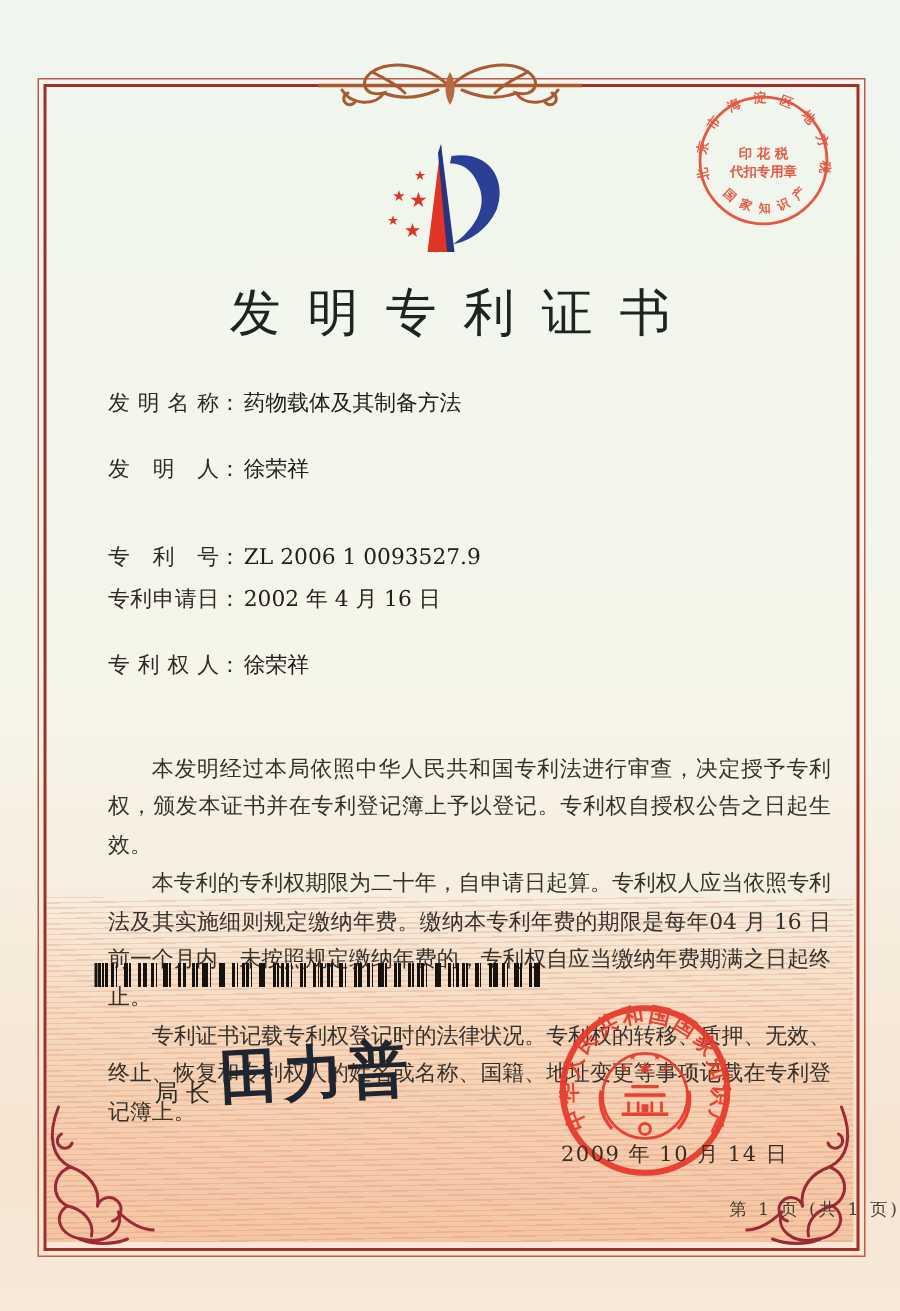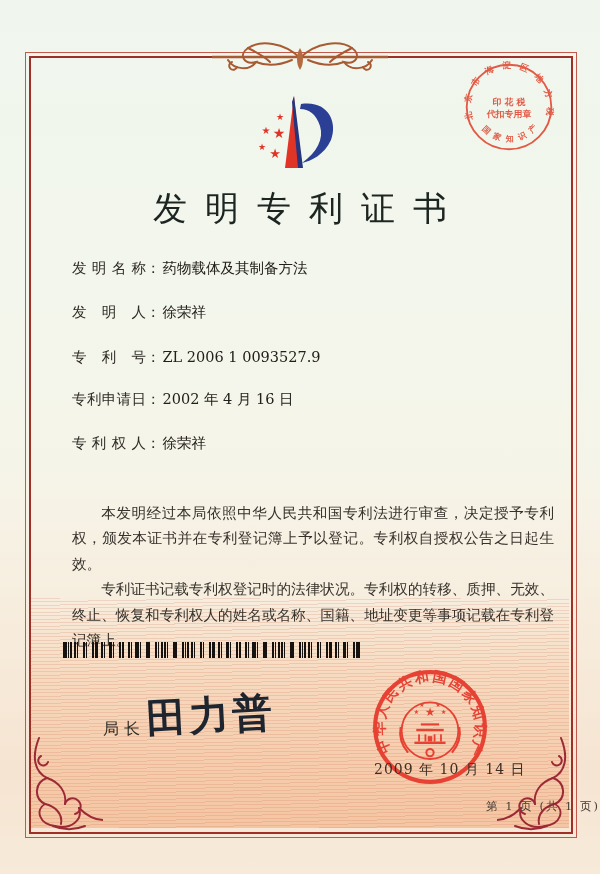--- a/index.html
+++ b/index.html
@@ -29,21 +29,21 @@
   .tax-stamp{position:absolute;left:462px;top:60px;width:94px;height:94px;opacity:.88;}
   .logo{position:absolute;left:256px;top:88px;width:88px;height:100px;}
   .title{
     position:absolute;left:0;top:186px;width:100%;text-align:center;
     font-size:34px;color:#1d2521;letter-spacing:18px;text-indent:18px;font-weight:500;
   }
   .field-row{position:absolute;left:72px;font-size:14.5px;color:#2e2a25;white-space:nowrap;}
   .flabel{display:inline-block;width:74px;text-align:justify;text-align-last:justify;vertical-align:bottom;}
   .fcolon{display:inline-block;margin:0 2px 0 0;}
   .fvalue{color:#23201b;}
-  .row0{top:259px}.row1{top:303px}.row2{top:348px}.row3{top:390px}.row4{top:434px}.row5{top:478px}
+  .row0{top:259px}.row1{top:303px}.row2{top:362px}.row3{top:390px}.row4{top:434px}.row5{top:478px}
   .body-text{
     position:absolute;left:72px;top:500px;width:482px;
     font-size:14.6px;line-height:25.4px;color:#36312b;text-align:justify;
   }
   .body-text p{margin:0;text-indent:2em;}
   .barcode{
     position:absolute;left:63px;top:642px;width:293px;height:16px;
     border-left:2px solid #15120f;border-right:2px solid #15120f;
     background:
       repeating-linear-gradient(90deg,#15120f 0 2px,transparent 2px 3px,#15120f 3px 4px,transparent 4px 9px),
@@ -158,20 +158,21 @@
   </div>
   <div class="field-row row3">
     <span class="flabel">专利申请日</span><span class="fcolon">：</span><span class="fvalue">2002 年 4 月 16 日</span>
   </div>
   <div class="field-row row4">
     <span class="flabel">专利权人</span><span class="fcolon">：</span><span class="fvalue">徐荣祥</span>
   </div>
 
   <div class="body-text">
     <p>本发明经过本局依照中华人民共和国专利法进行审查，决定授予专利权，颁发本证书并在专利登记簿上予以登记。专利权自授权公告之日起生效。</p>
+    <p>本专利的专利权期限为二十年，自申请日起算。专利权人应当依照专利法及其实施细则规定缴纳年费。缴纳本专利年费的期限是每年04 月 16 日前一个月内。未按照规定缴纳年费的，专利权自应当缴纳年费期满之日起终止。</p>
     <p>专利证书记载专利权登记时的法律状况。专利权的转移、质押、无效、终止、恢复和专利权人的姓名或名称、国籍、地址变更等事项记载在专利登记簿上。</p>
   </div>
 
   <div class="barcode"></div>
 
   <div class="director-label">局长</div>
   <div class="signature">田力普</div>
 
   <svg class="seal" viewBox="0 0 140 140">
     <defs>

